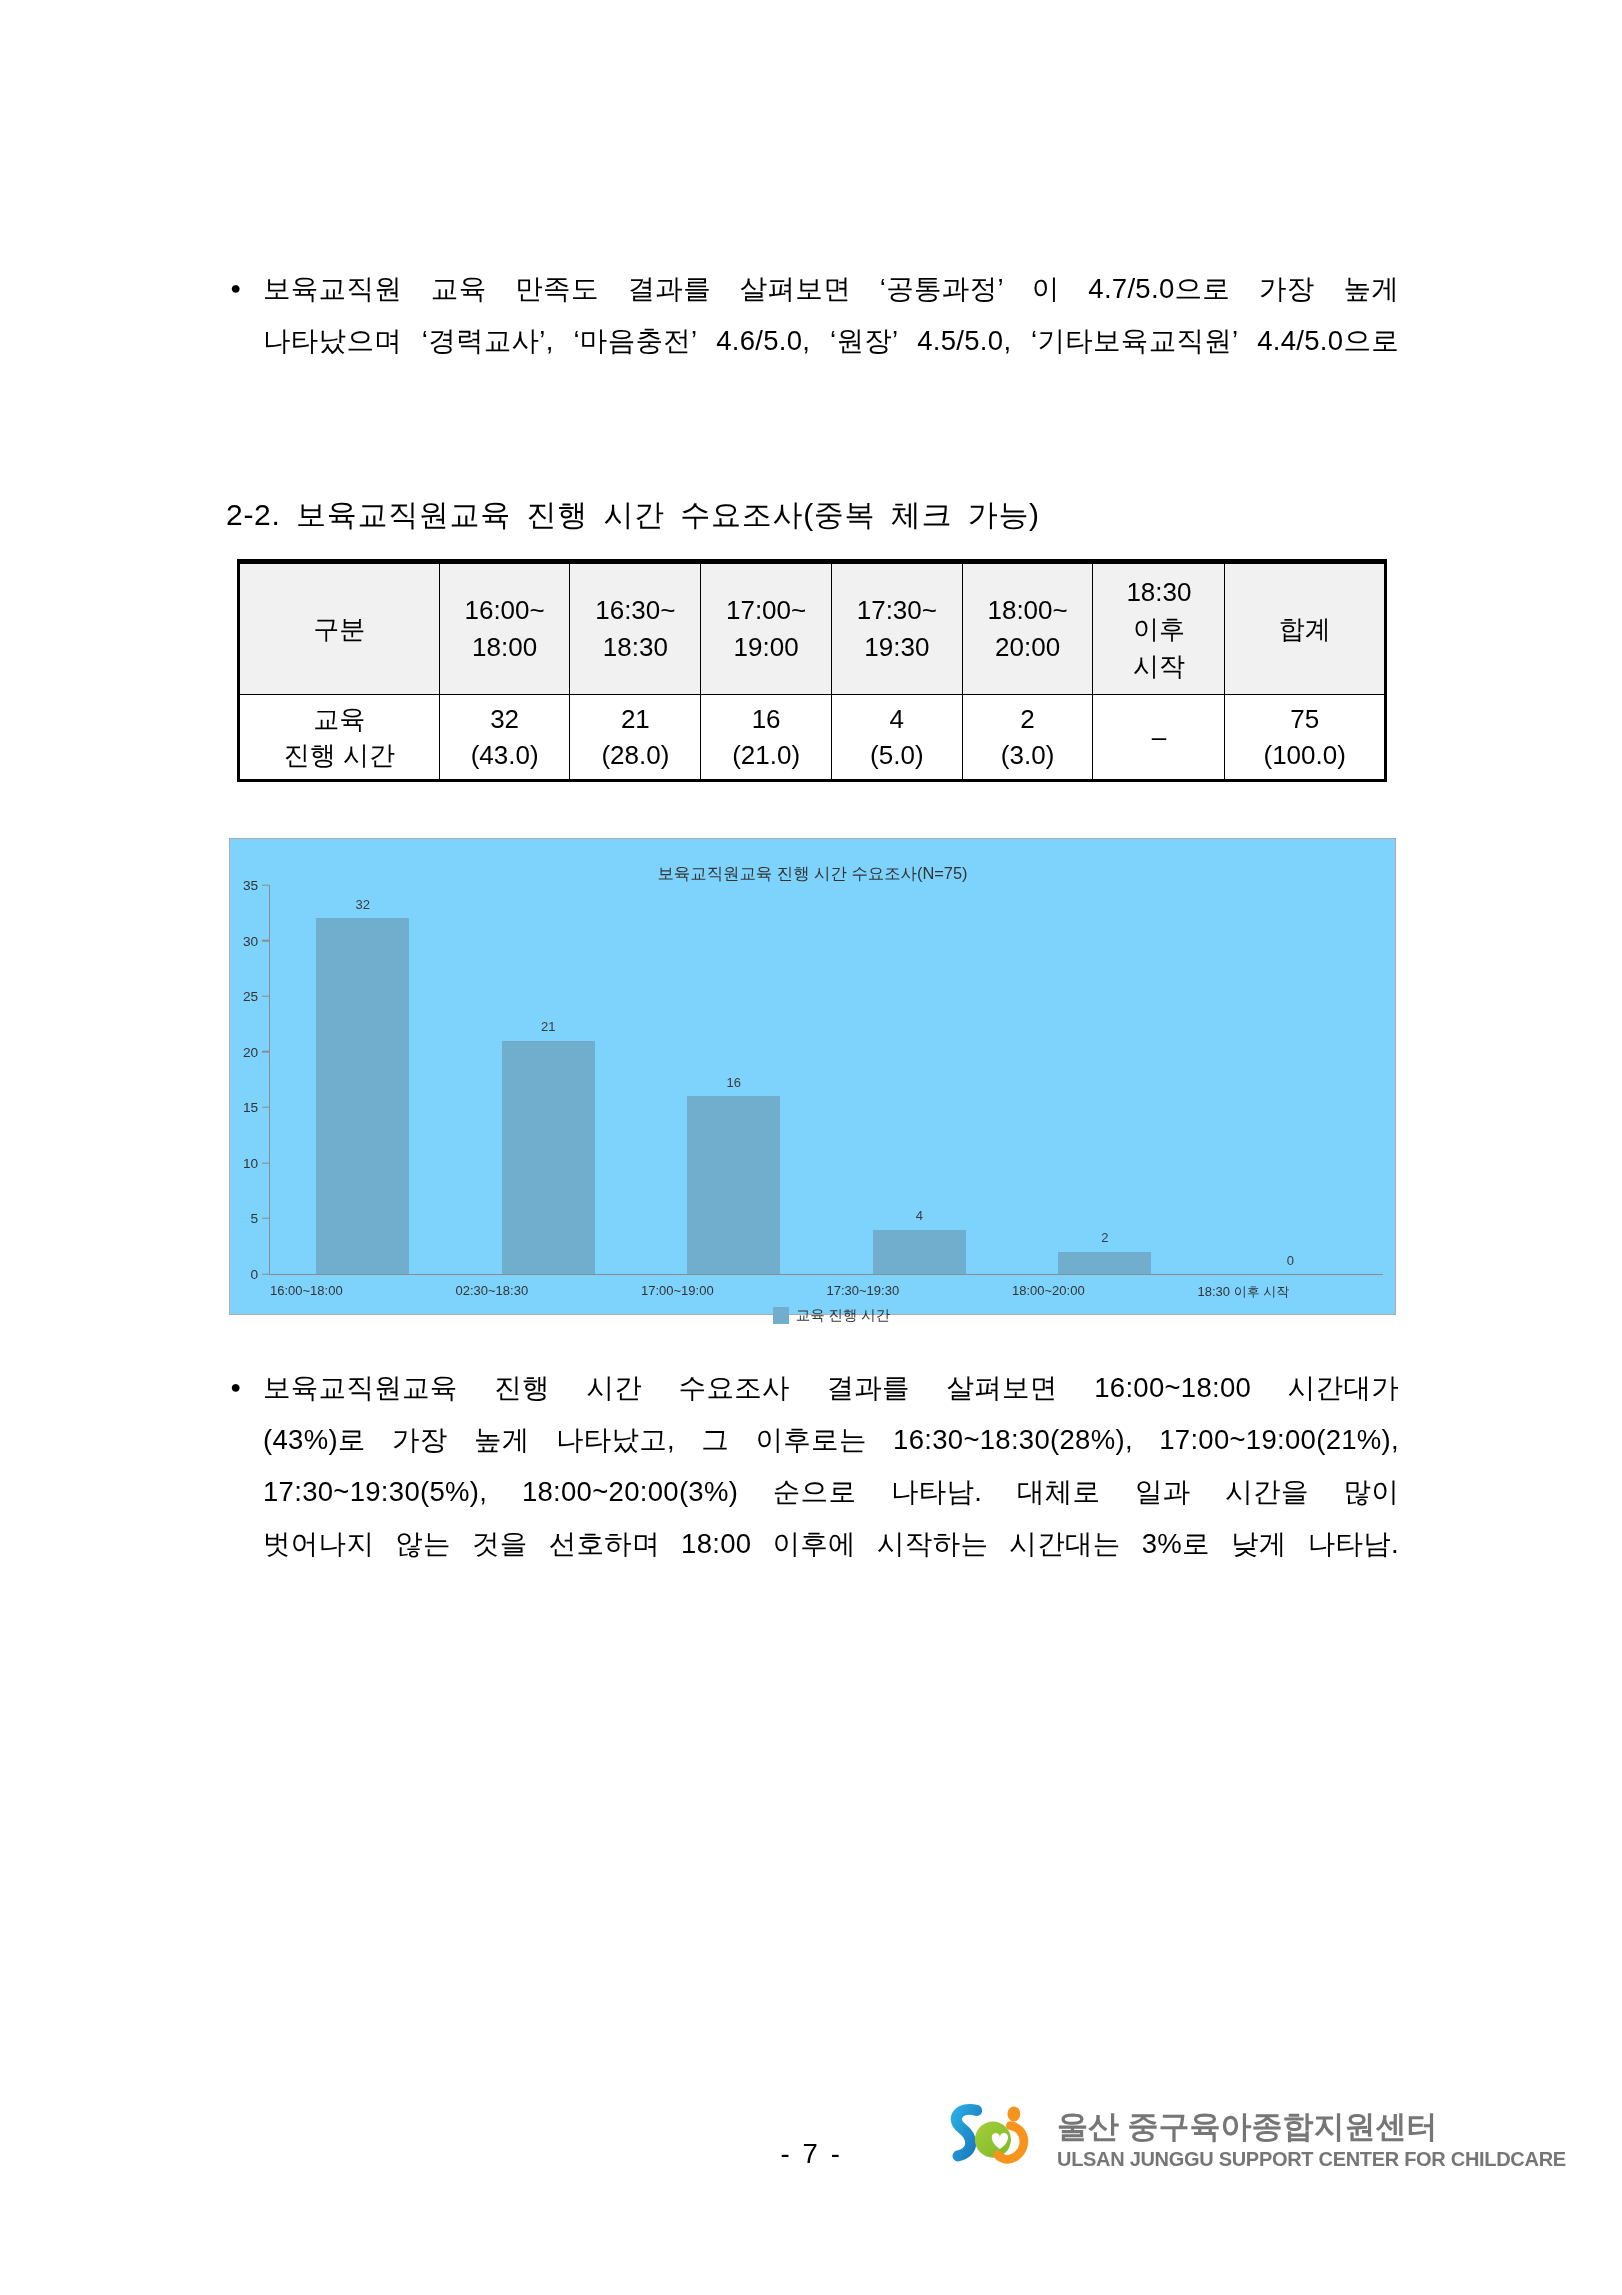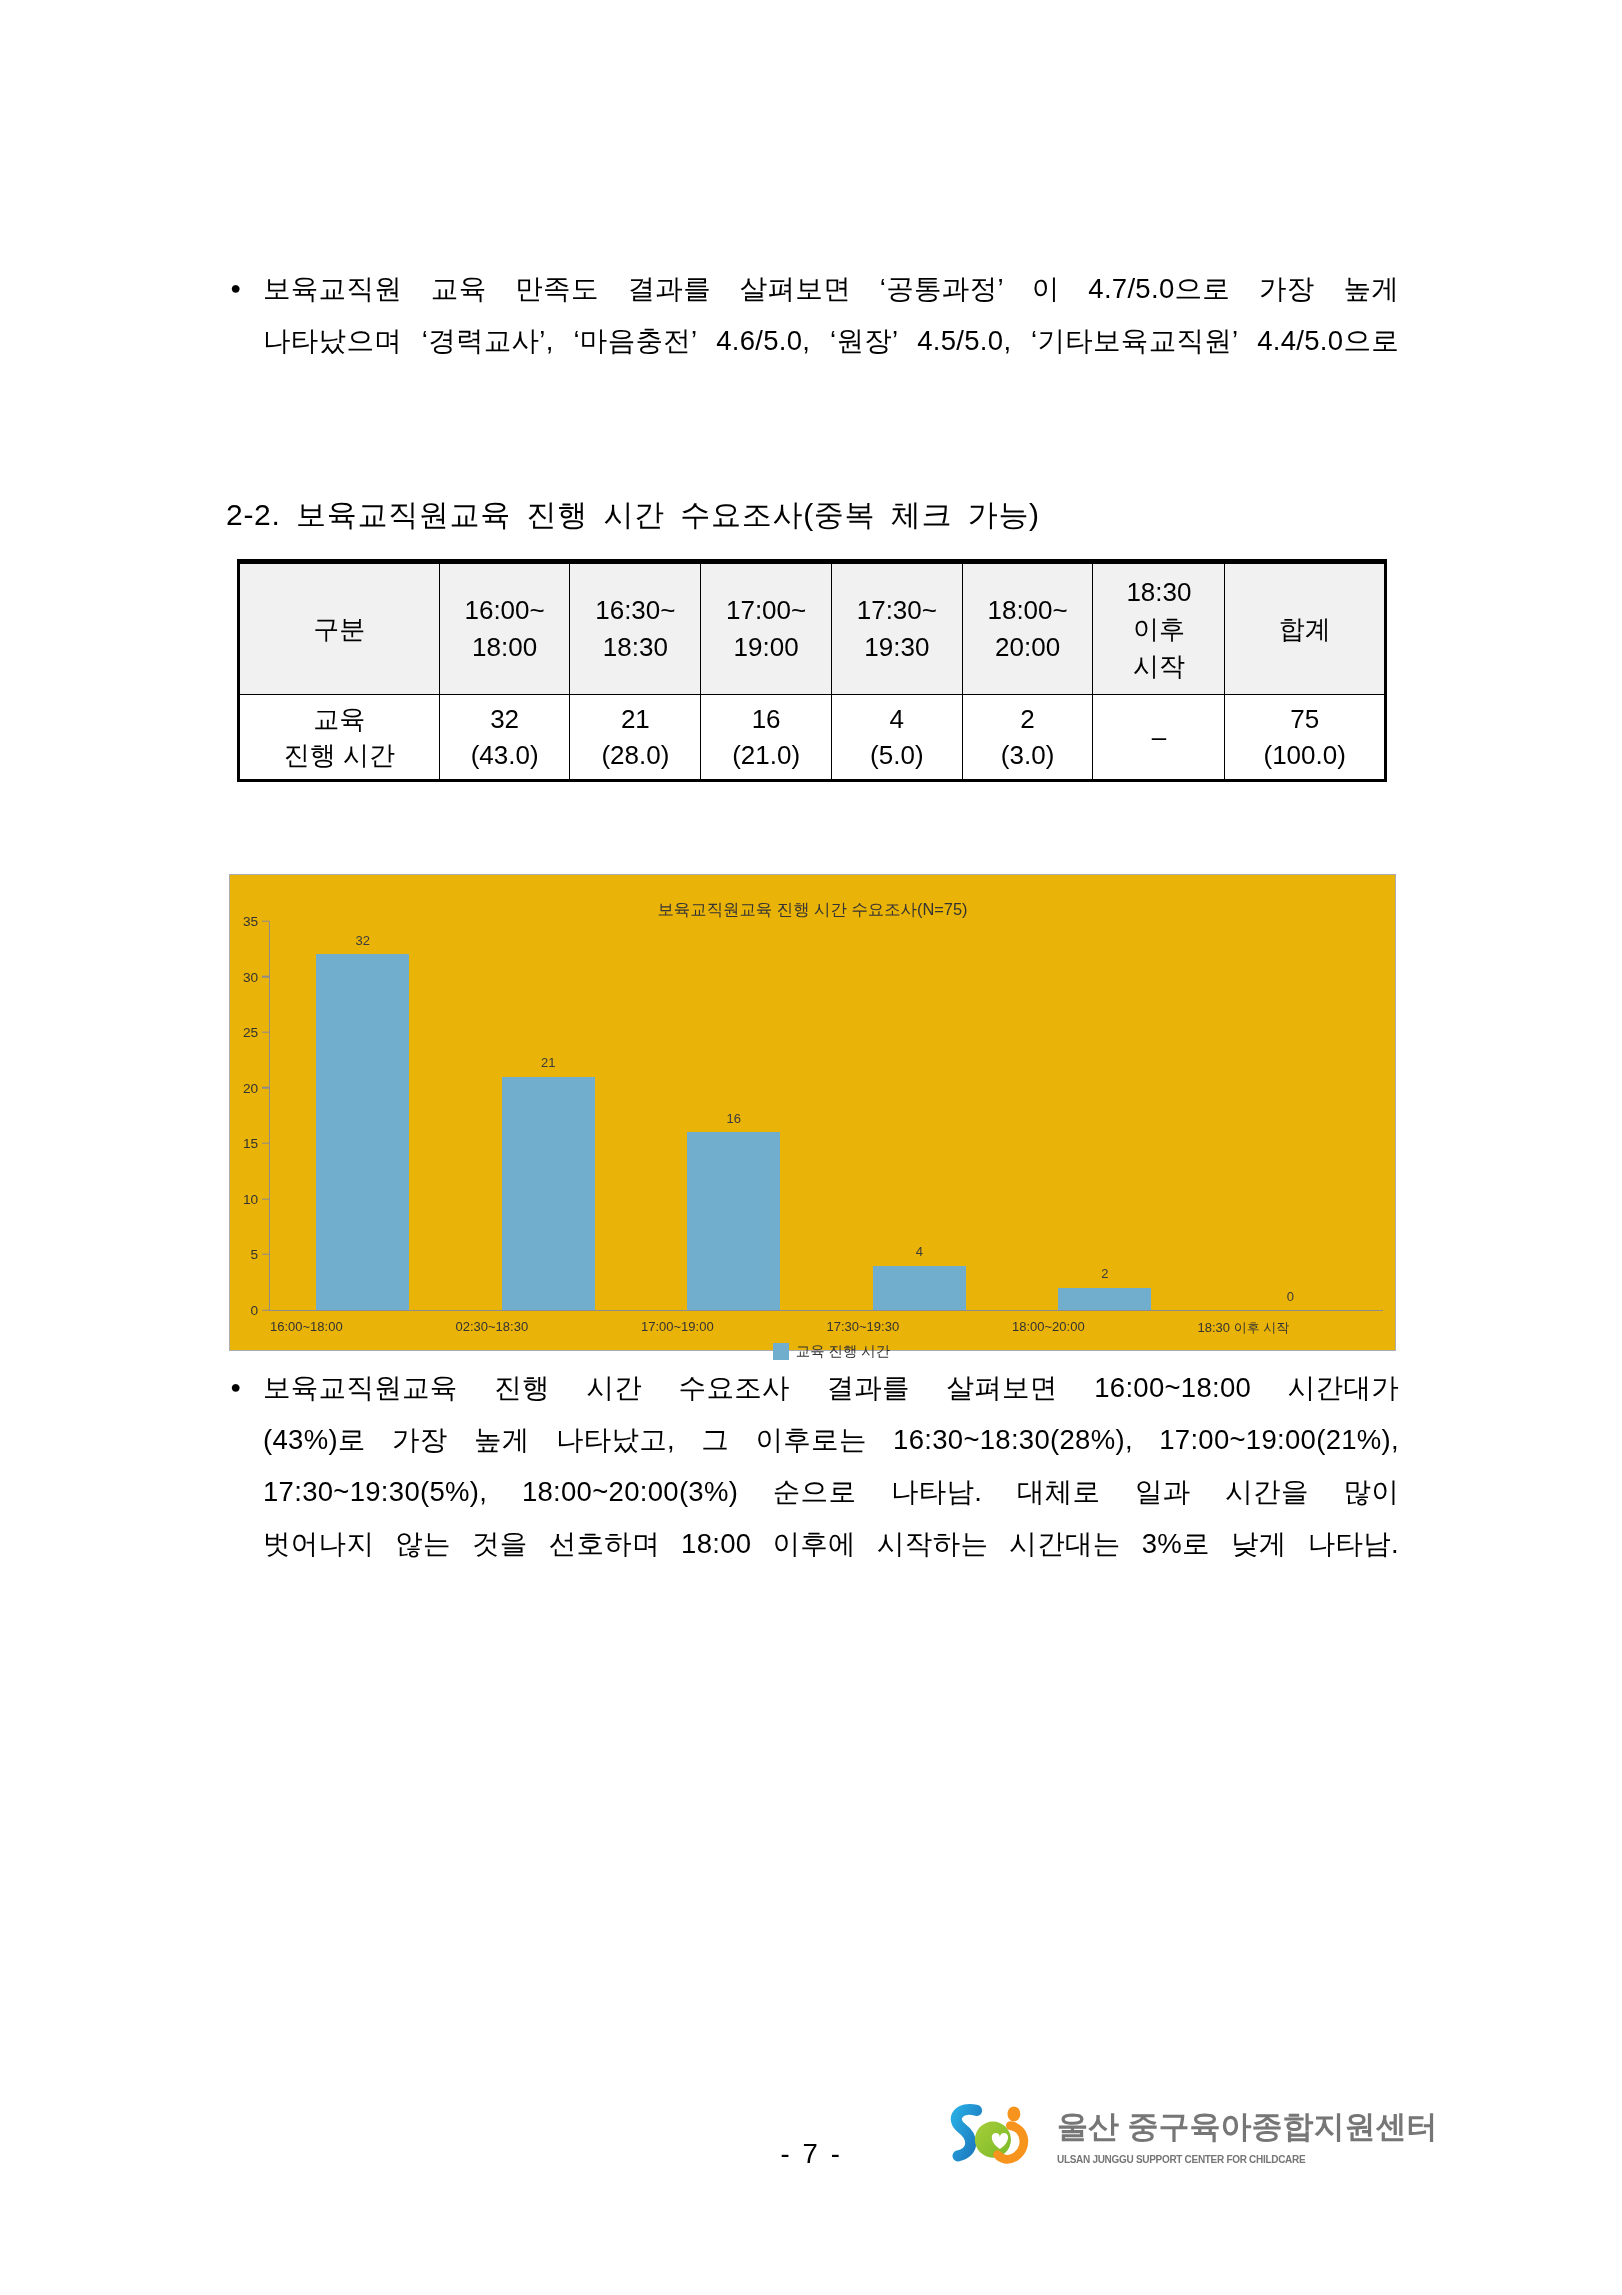--- a/index.html
+++ b/index.html
@@ -28,22 +28,22 @@
     border:3.3px solid #000; border-top-width:5.9px;}
   table.survey th, table.survey td{
     border:1.3px solid #000; text-align:center; vertical-align:middle;
     font-size:26px; font-weight:400; white-space:pre-line; line-height:37px;
     padding:0;
   }
   table.survey thead th{background:#F1F1F1; height:130px;}
   table.survey tbody td{background:#fff; height:84px; line-height:36px;}
   
   .chart{
-    position:absolute; left:229px; top:874px; width:1165px; height:475px;
-    background:#eab308; border:1.3px solid #ACACAC; --bar:#71AECD;
+    position:absolute; left:229px; top:838px; width:1165px; height:475px;
+    background:#7dd3fc; border:1.3px solid #ACACAC; --bar:#71AECD;
   }
   .chart-title{
     position:absolute; top:23.6px; left:0; width:100%; text-align:center;
     font-size:16.4px; color:#333;
   }
   .plot{
     position:absolute; left:39px; top:46px; width:1113px; height:389px;
     border-left:1.3px solid #8C8C8C; border-bottom:1.3px solid #8C8C8C;
   }
   .ytick{
@@ -64,21 +64,21 @@
   .legend-swatch{width:16.4px; height:17px; background:var(--bar);}
   .legend-label{font-size:14.4px; color:#333; white-space:nowrap;}
   
   .page-number{
     position:absolute; left:0; width:100%; top:2138px; text-align:center;
     font-size:27.5px; letter-spacing:2.6px;
   }
   .footer-logo{position:absolute; left:944px; top:2097px; display:flex; align-items:center; gap:14px;}
   .logo-text{display:flex; flex-direction:column;}
   .logo-kr{font-size:31px; font-weight:700; color:#767676; letter-spacing:0px; line-height:37px;}
-  .logo-en{font-size:10px; font-weight:700; color:#767676; letter-spacing:-0.3px; line-height:19.6px; margin-top:5px;}
+  .logo-en{font-size:20px; font-weight:700; color:#767676; letter-spacing:-0.3px; line-height:19.6px; margin-top:5px;}
 </style>
 </head>
 <body>
 
 <div class="page">
 
   <div class="bullet-para" style="left:226px; top:263px;">
     <span class="bullet-glyph">●</span>
     <div class="para-line">보육교직원 교육 만족도 결과를 살펴보면 ‘공통과정’ 이 4.7/5.0으로 가장 높게</div>
     <div class="para-line">나타났으며 ‘경력교사’, ‘마음충전’ 4.6/5.0, ‘원장’ 4.5/5.0, ‘기타보육교직원’ 4.4/5.0으로</div>

